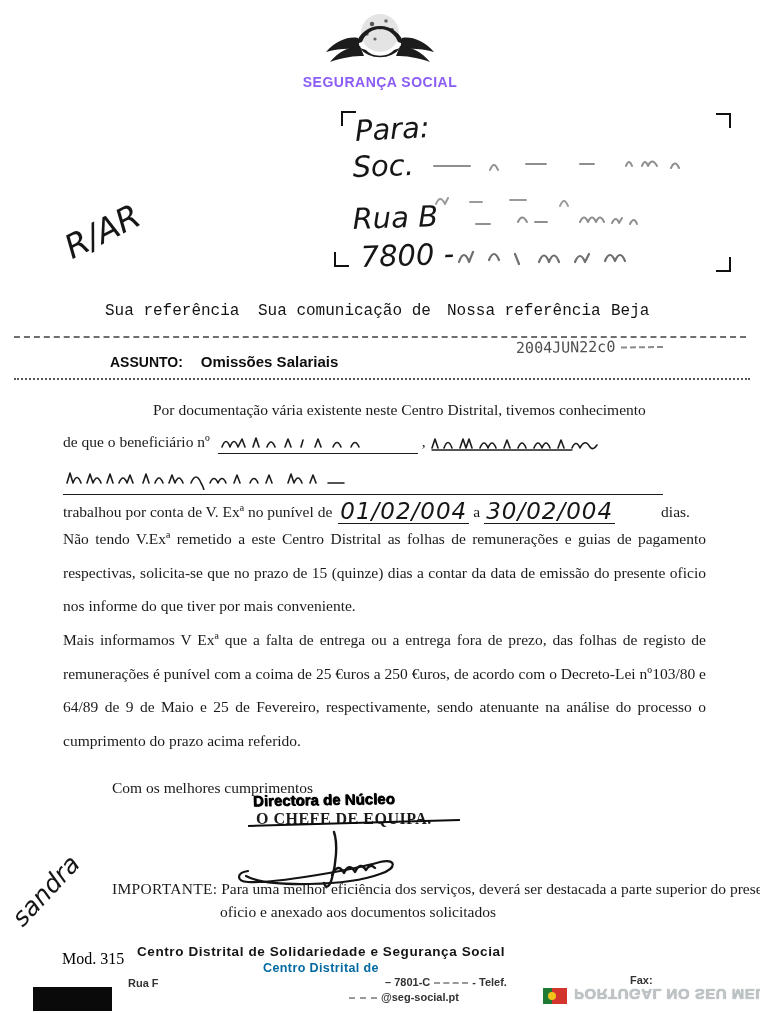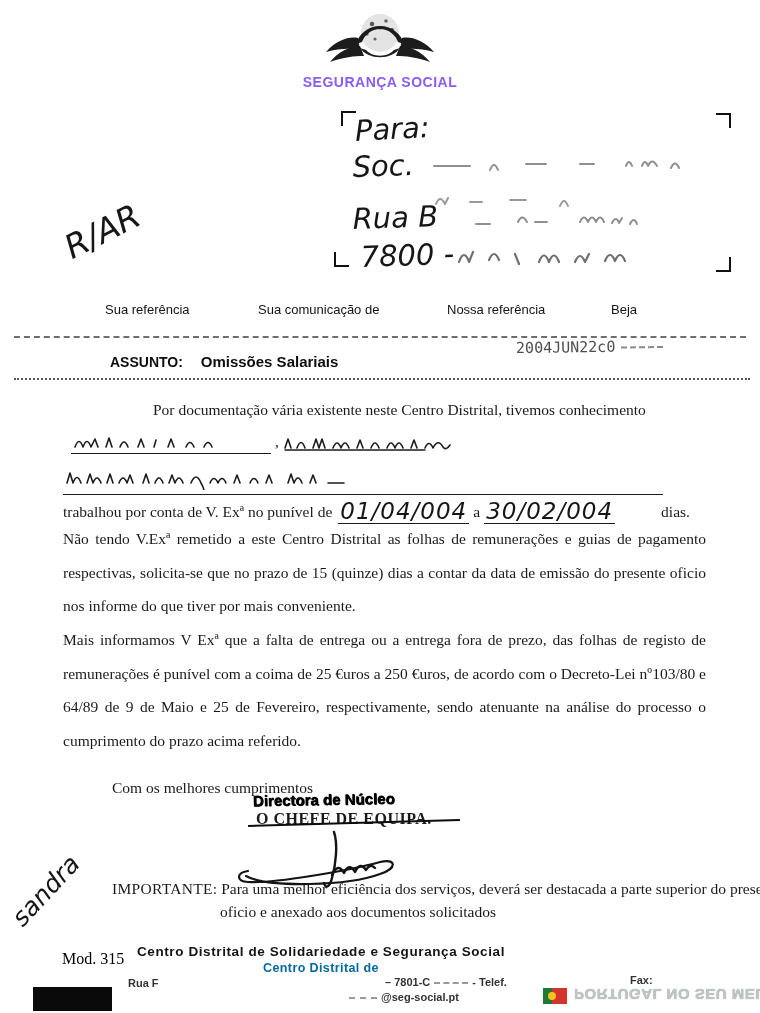--- a/index.html
+++ b/index.html
@@ -18,21 +18,21 @@
   .hw-date{font-size:23px;border-bottom:1.6px solid #1a1a1a;padding:0 2px;letter-spacing:1px;}
 
   
   .crn{width:13px;height:13px;}
   .crn.tl{border-top:2px solid #111;border-left:2px solid #111;}
   .crn.tr{border-top:2px solid #111;border-right:2px solid #111;}
   .crn.bl{border-bottom:2px solid #111;border-left:2px solid #111;}
   .crn.br{border-bottom:2px solid #111;border-right:2px solid #111;}
 
   
-  .ref-label{font-family:Liberation Sans, sans-serif;font-size:13px;color:#141414;}
+  .ref-label{font-family:Liberation Mono, monospace;font-size:16px;color:#141414;}
 
   .dashline{border-top:2px dashed #6e6e6e;height:0;}
   .dotline{border-top:2px dotted #575757;height:0;}
 
   .stamp-date{font-family:"DejaVu Sans Mono",monospace;font-size:15px;color:#4f4f4f;
               letter-spacing:0;transform:rotate(-.8deg);white-space:nowrap;}
   .stamp-tail{border-top:2px dashed #8a8a8a;width:42px;height:0;display:inline-block;
               vertical-align:middle;margin-left:6px;}
 
   .subject{font-family:"Liberation Sans",sans-serif;font-weight:700;font-size:14px;color:#0d0d0d;}
@@ -157,20 +157,21 @@
 <div class="abs subject" style="left:110px;top:353px;">
   <span>ASSUNTO:</span>
   <span class="val">Omissões Salariais</span>
 </div>
 <div class="abs dotline" style="left:14px;top:378px;width:736px;"></div>
 
 
 <div class="abs bodyline indent1" style="top:398px;">Por documentação vária existente neste Centro Distrital, tivemos conhecimento</div>
 
 <div class="abs bodyline inline-row" style="top:430px;">
+  <span>de que o beneficiário nº</span>
   <span class="scrib u-line" style="margin-left:8px;">
     <svg class="squig" width="200" height="22" viewBox="0 0 200 22">
       <path d="M4,16 q4,-11 8,0 q4,-11 8,0 l4,-8 l3,8 m8,0 l3,-9 l3,9 m8,0 q4,-10 8,0 m10,0 l3,-8 l3,8 m10,0 l2,-7 m12,7 l3,-8 l3,8 m12,0 q4,-9 8,0 m10,0 q4,-9 8,0" stroke="#1d1d1d" stroke-width="1.6"></path>
     </svg>
   </span>
   <span style="margin:0 4px;">,</span>
   <span class="scrib">
     <svg class="squig" width="225" height="22" viewBox="0 0 225 22">
       <path d="M2,16 l3,-9 l3,9 m6,0 q4,-11 8,0 m8,0 l3,-9 l3,9 l3,-9 l3,9 m8,0 q4,-10 8,0 q4,-10 8,0 m8,0 l3,-8 l3,8 m8,0 q4,-10 8,0 m8,0 q4,-10 8,0 q4,-10 8,0 m8,0 l3,-8 l3,8 m8,0 q4,-9 8,0 q5,-10 10,-1 q3,4 7,-2" stroke="#1d1d1d" stroke-width="1.6"></path>
       <path d="M2,18 h140" stroke="#1d1d1d" stroke-width="1.4"></path>
@@ -181,21 +182,21 @@
 <div class="abs" style="left:63px;top:466px;width:600px;border-bottom:1.6px solid #1b1b1b;">
   <span class="scrib">
     <svg class="squig" width="430" height="24" viewBox="0 0 430 24">
       <path d="M4,17 l3,-10 l3,10 q4,-11 8,0 m6,0 l3,-9 l3,9 q4,-10 8,0 m6,0 l3,-9 l3,9 m6,0 q4,-10 8,0 l3,-8 l3,8 m10,0 l3,-9 l3,9 m6,0 q4,-10 8,0 m6,0 l3,-8 l3,8 q4,-10 8,0 m8,0 q5,-12 10,0 q5,8 2,14 q-3,5 -5,-2 m12,-12 q4,-9 8,0 q4,-9 8,0 m8,0 l3,-8 l3,8 m10,0 q4,-9 8,0 m8,0 l3,-8 l3,8 m16,0 l3,-9 l3,9 q4,-10 8,0 m8,0 l3,-8 l3,8 m12,0 h16" stroke="#1d1d1d" stroke-width="1.6"></path>
     </svg>
   </span>
 </div>
 
 <div class="abs bodyline inline-row" style="top:499px;">
   <span>trabalhou por conta de V. Exª no punível de</span>
-  <span class="hw hw-date" style="margin-left:6px;">01/04/004</span>
+  <span class="hw hw-date" style="margin-left:6px;">01/02/004</span>
   <span style="margin:0 4px;">a</span>
   <span class="hw hw-date">30/02/004</span>
   <span style="margin-left:46px;">dias.</span>
 </div>
 
 <p class="abs para" style="top:522px;margin:0;">Não tendo V.Exª remetido a este Centro Distrital as folhas de remunerações e guias de pagamento respectivas, solicita-se que no prazo de 15 (quinze) dias a contar da data de emissão do presente oficio nos informe do que tiver por mais conveniente.</p>
 
 <p class="abs para" style="top:623px;margin:0;">Mais informamos V Exª que a falta de entrega ou a entrega fora de prezo, das folhas de registo de remunerações é punível com a coima de 25 €uros a 250 €uros, de acordo com o Decreto-Lei nº103/80 e 64/89 de 9 de Maio e 25 de Fevereiro, respectivamente, sendo atenuante na análise do processo o cumprimento do prazo acima referido.</p>
 
 <div class="abs closing" style="top:779px;">Com os melhores cumprimentos</div>

